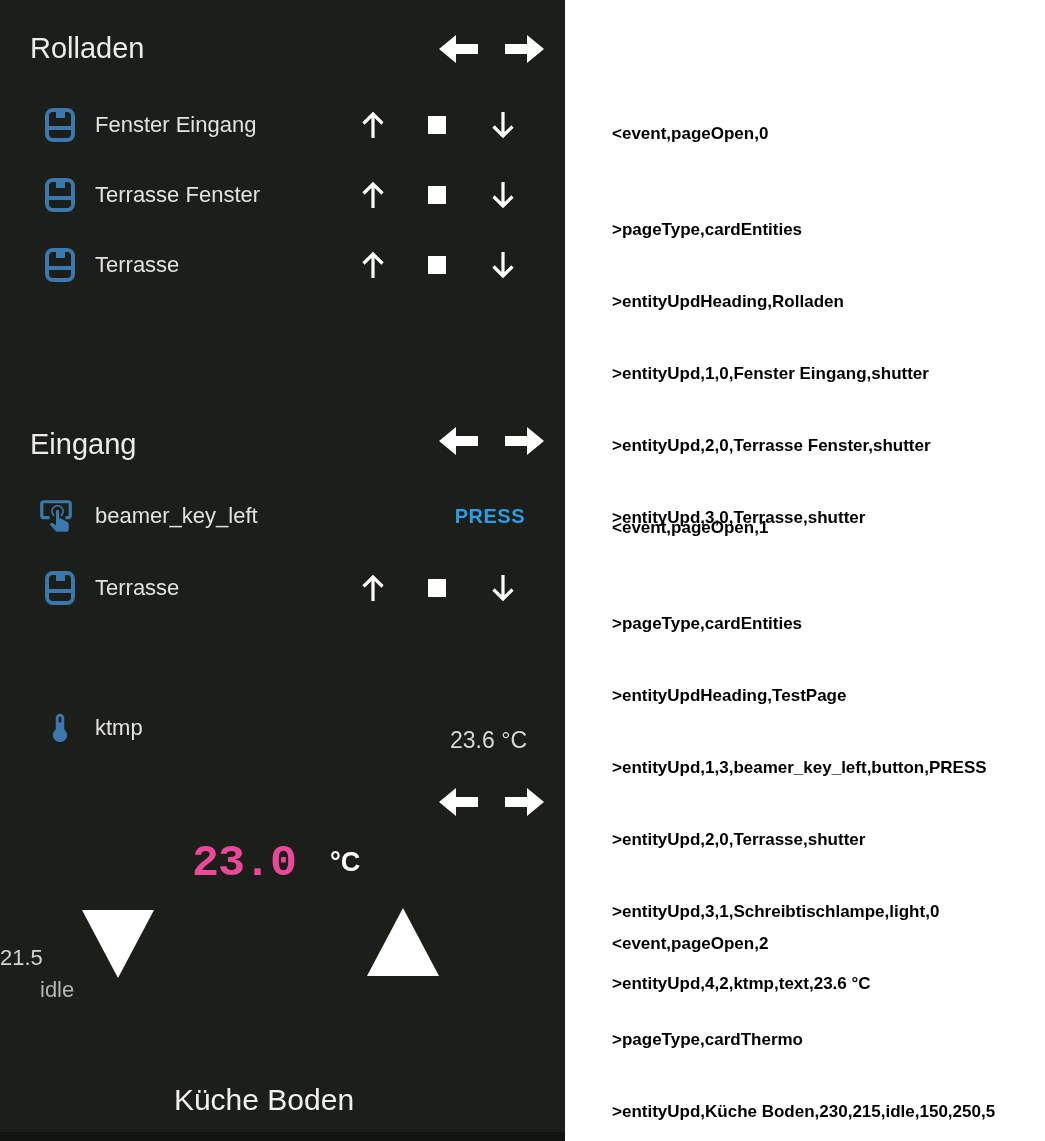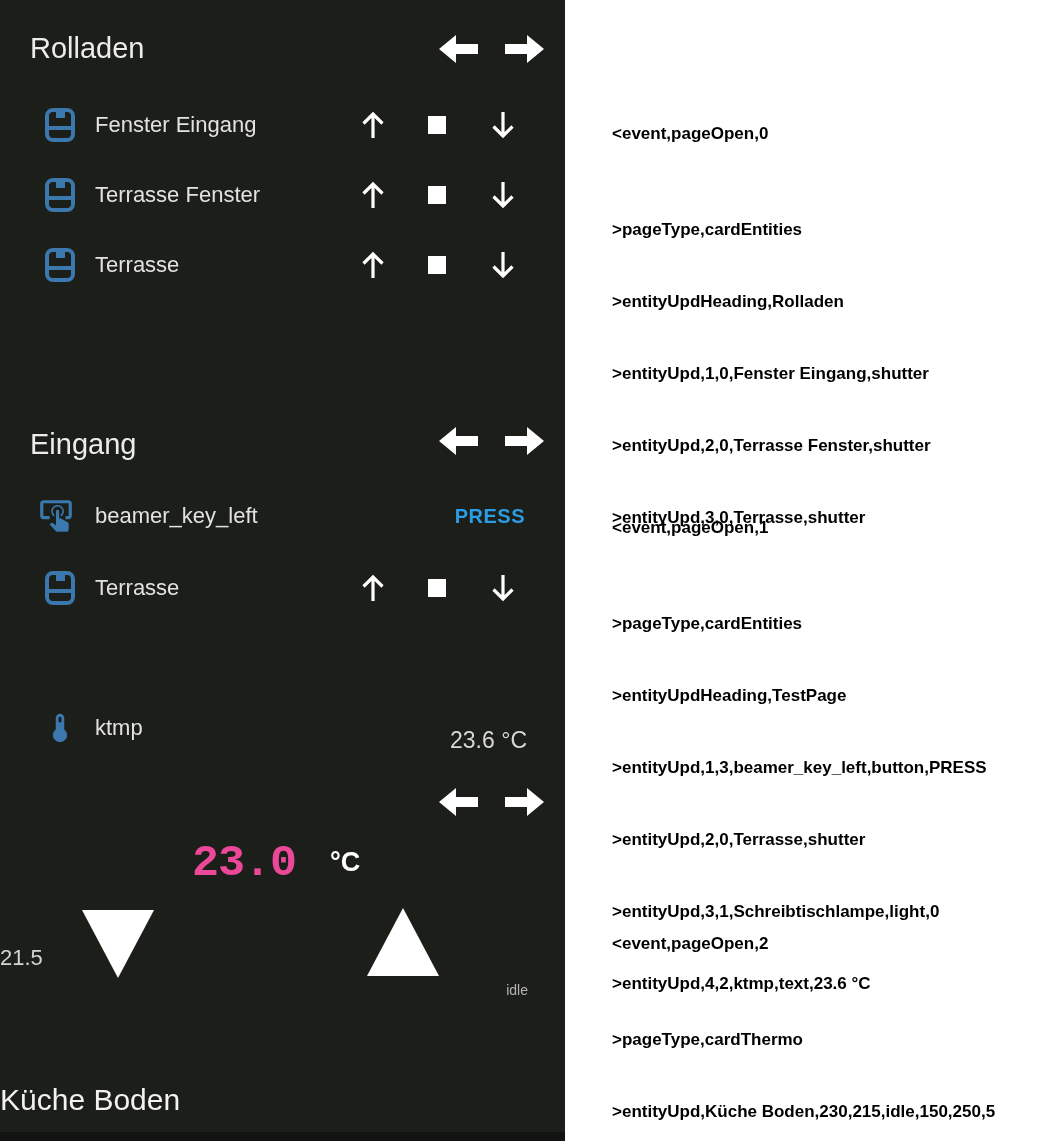--- a/index.html
+++ b/index.html
@@ -28,23 +28,23 @@
   .toggle .knob{position:absolute;left:-1px;top:-4.5px;width:31px;height:31px;
           border-radius:50%;background:#9d9d9d;}
 
   .temp-big{position:absolute;left:192px;top:841px;color:#ec4899;
             font-size:45px;font-weight:700;line-height:1;letter-spacing:-1px;font-family:Liberation Mono, monospace;}
   .temp-unit{position:absolute;left:330px;top:847px;color:#ffffff;font-size:27px;font-weight:700;}
   .tri{position:absolute;cursor:pointer;}
   .tri-down{left:82px;top:910px;} .tri-up{left:367px;top:908px;}
   .target{position:absolute;left:0;top:946px;width:528px;text-align:left;
           color:#d4d4d4;font-size:22px;line-height:24px;}
-  .hstate{position:absolute;left:0;top:978px;width:528px;text-align:right;
-          color:#b5b5b5;font-size:14px;line-height:24px;}
-  .room{position:absolute;left:0;top:1082px;width:528px;text-align:left;
+  .hstate{position:absolute;left:0;top:978px;width:528px;text-align:left;
+          color:#b5b5b5;font-size:22px;line-height:24px;padding-left:40px;}
+  .room{position:absolute;left:0;top:1082px;width:528px;text-align:center;
         color:#f2f2f2;font-size:30px;line-height:36px;}
 
   .log{position:absolute;left:612px;color:#000;font-weight:700;font-size:17px;
        line-height:24px;white-space:pre;}
   .log .event{margin-bottom:24px;}
   .log-1{top:74px;} .log-2{top:468px;} .log-3{top:884px;}
 </style>
 </head>
 <body>
 

